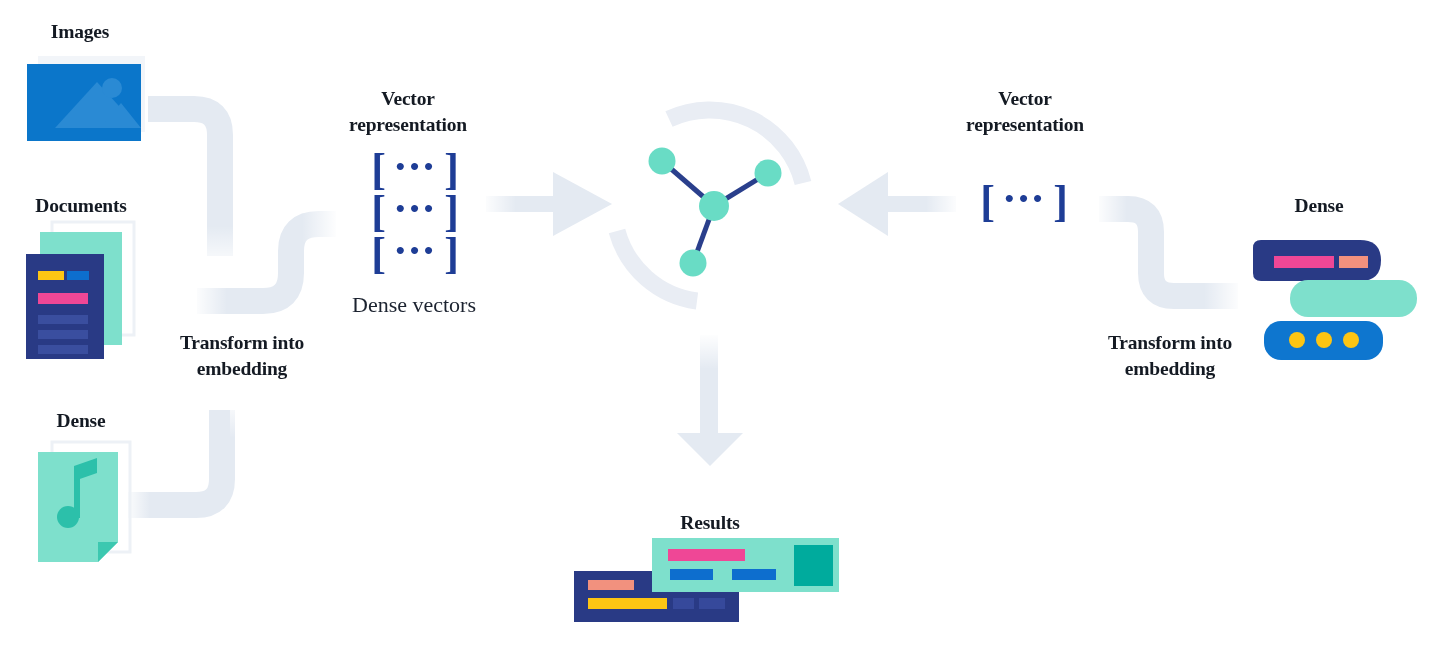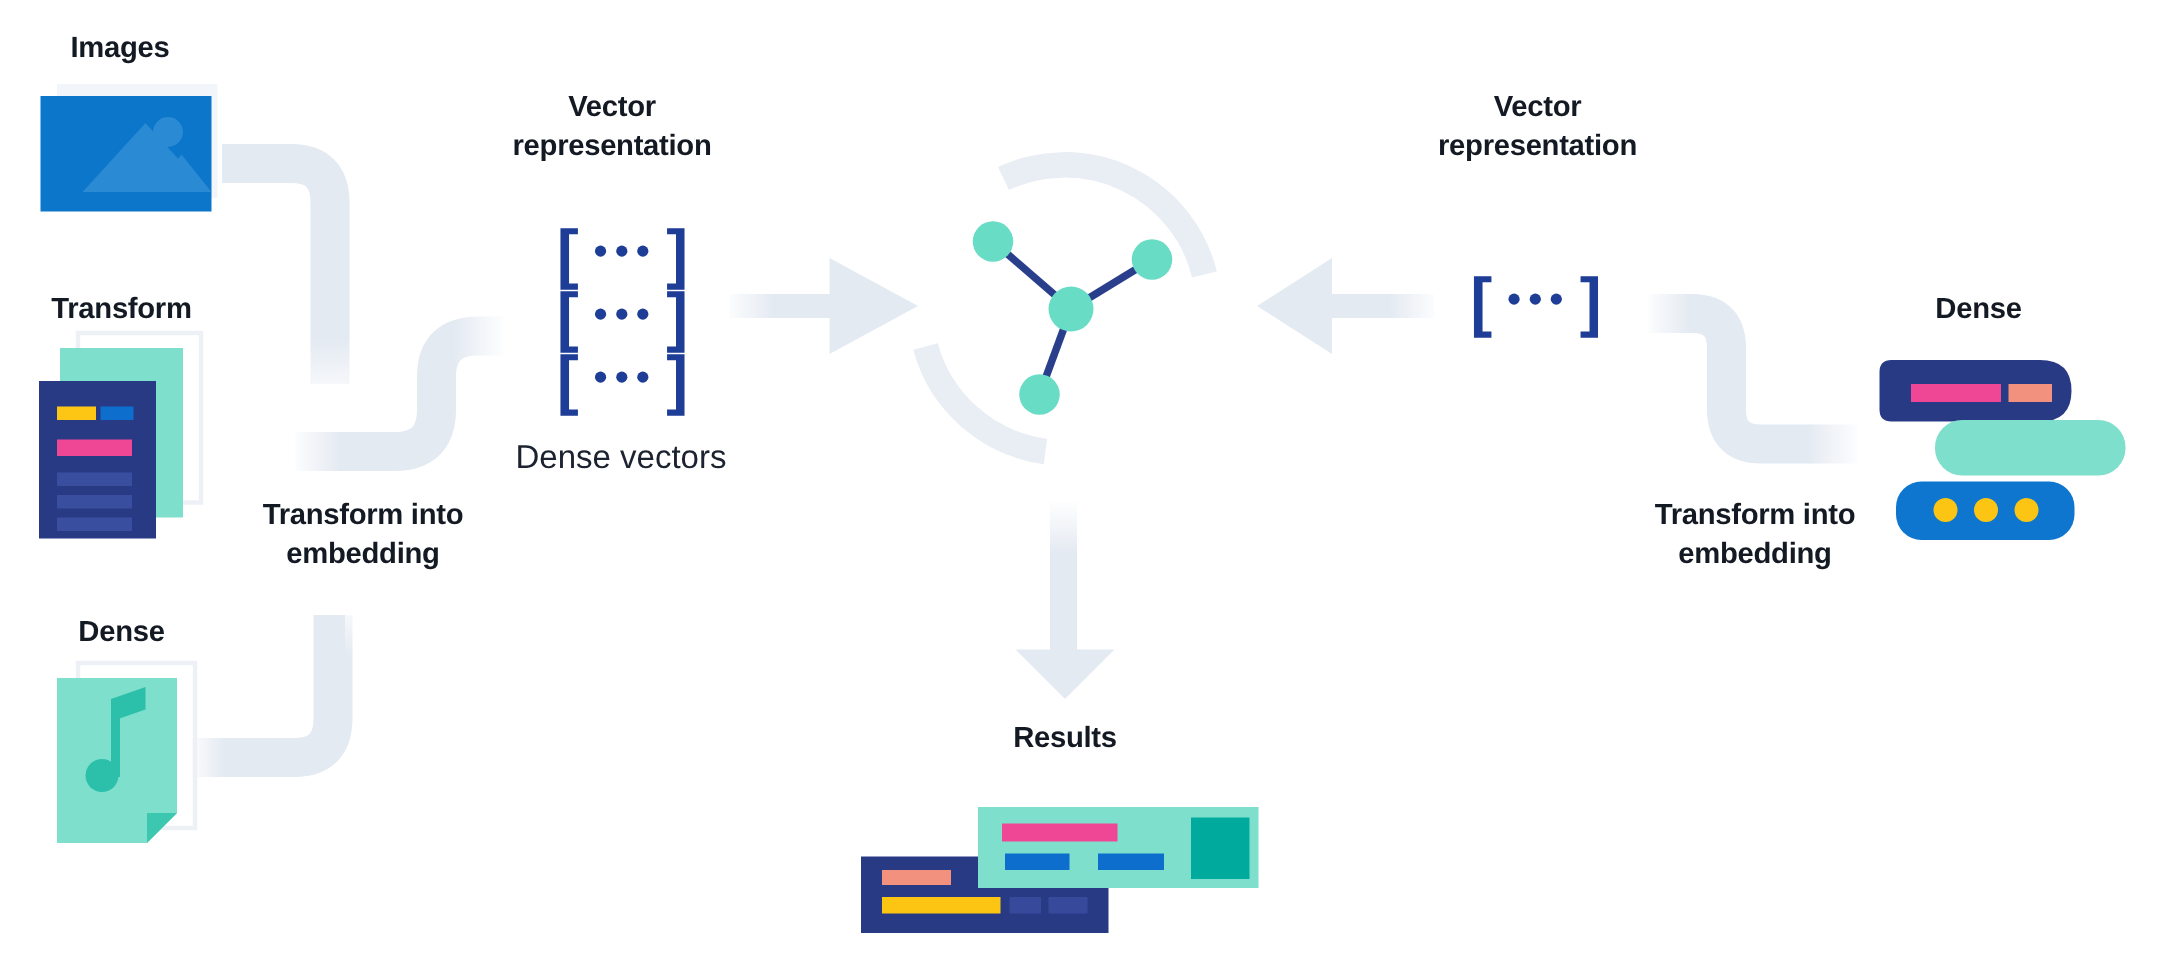--- a/index.html
+++ b/index.html
@@ -1,27 +1,27 @@
 <!DOCTYPE html>
 <html><head>
 <meta charset="utf-8">
 <style>
   html,body{margin:0;padding:0;background:#ffffff;}
   .stage{
     position:relative;width:1440px;height:653px;background:#ffffff;overflow:hidden;
-    font-family:Liberation Sans, sans-serif;
+    font-family:Liberation Serif, serif;
   }
   .stage svg{position:absolute;left:0;top:0;}
   .lbl{
     position:absolute;transform:translateX(-50%);
     font-weight:700;font-size:19.5px;color:#141a23;line-height:26px;
     white-space:nowrap;text-align:center;letter-spacing:-0.2px;
   }
   .lbl.two-line{white-space:normal;width:200px;}
-  .lbl.two-line.narrow{width:170px;}
+  .lbl.two-line.narrow{width:170px;margin-top:28px;}
   .caption{
     position:absolute;transform:translateX(-50%);
     font-weight:400;font-size:22px;color:#1c2330;white-space:nowrap;
   }
   .vec-rows{position:absolute;transform:translateX(-50%);display:flex;flex-direction:column;gap:2px;}
   .vec-row{display:flex;align-items:center;justify-content:center;height:40px;}
   .br{font-size:44px;font-weight:700;color:#1e3d96;line-height:36px;}
   .dots{font-size:26px;font-weight:700;letter-spacing:5px;color:#1e3d96;margin:0 6px 6px 10px;}
 </style>
 </head>
@@ -154,32 +154,32 @@
       <rect x="699" y="598" width="26" height="11" fill="#36499b"></rect>
       <rect x="652" y="538" width="187" height="54" fill="#7ee0cc"></rect>
       <rect x="668" y="549" width="77" height="12" fill="#ef4796"></rect>
       <rect x="670" y="569" width="43" height="11" fill="#0d6ece"></rect>
       <rect x="732" y="569" width="44" height="11" fill="#0d6ece"></rect>
       <rect x="794" y="545" width="39" height="41" fill="#00ab9d"></rect>
     </g>
   </svg>
 
   <div class="lbl" style="left:80px;top:19px;">Images</div>
-  <div class="lbl" style="left:81px;top:193px;">Transform</div>
+  <div class="lbl" style="left:81px;top:193px;">Documents</div>
   <div class="lbl" style="left:81px;top:408px;">Dense</div>
 
   <div class="lbl two-line narrow" style="left:408px;top:58px;">Vector representation</div>
   <div class="lbl two-line narrow" style="left:1025px;top:58px;">Vector representation</div>
   <div class="lbl" style="left:1319px;top:193px;">Dense</div>
 
   <div class="lbl two-line" style="left:242px;top:330px;">Transform into embedding</div>
   <div class="lbl two-line" style="left:1170px;top:330px;">Transform into embedding</div>
 
   <div class="caption" style="left:414px;top:292px;">Dense vectors</div>
-  <div class="lbl" style="left:710px;top:479px;">Results</div>
+  <div class="lbl" style="left:710px;top:510px;">Results</div>
 
   <div class="vec-rows" style="left:415px;top:150px;">
     <div class="vec-row">
       <span class="br">[</span>
       <span class="dots">•••</span>
       <span class="br">]</span>
     </div>
     <div class="vec-row">
       <span class="br">[</span>
       <span class="dots">•••</span>

